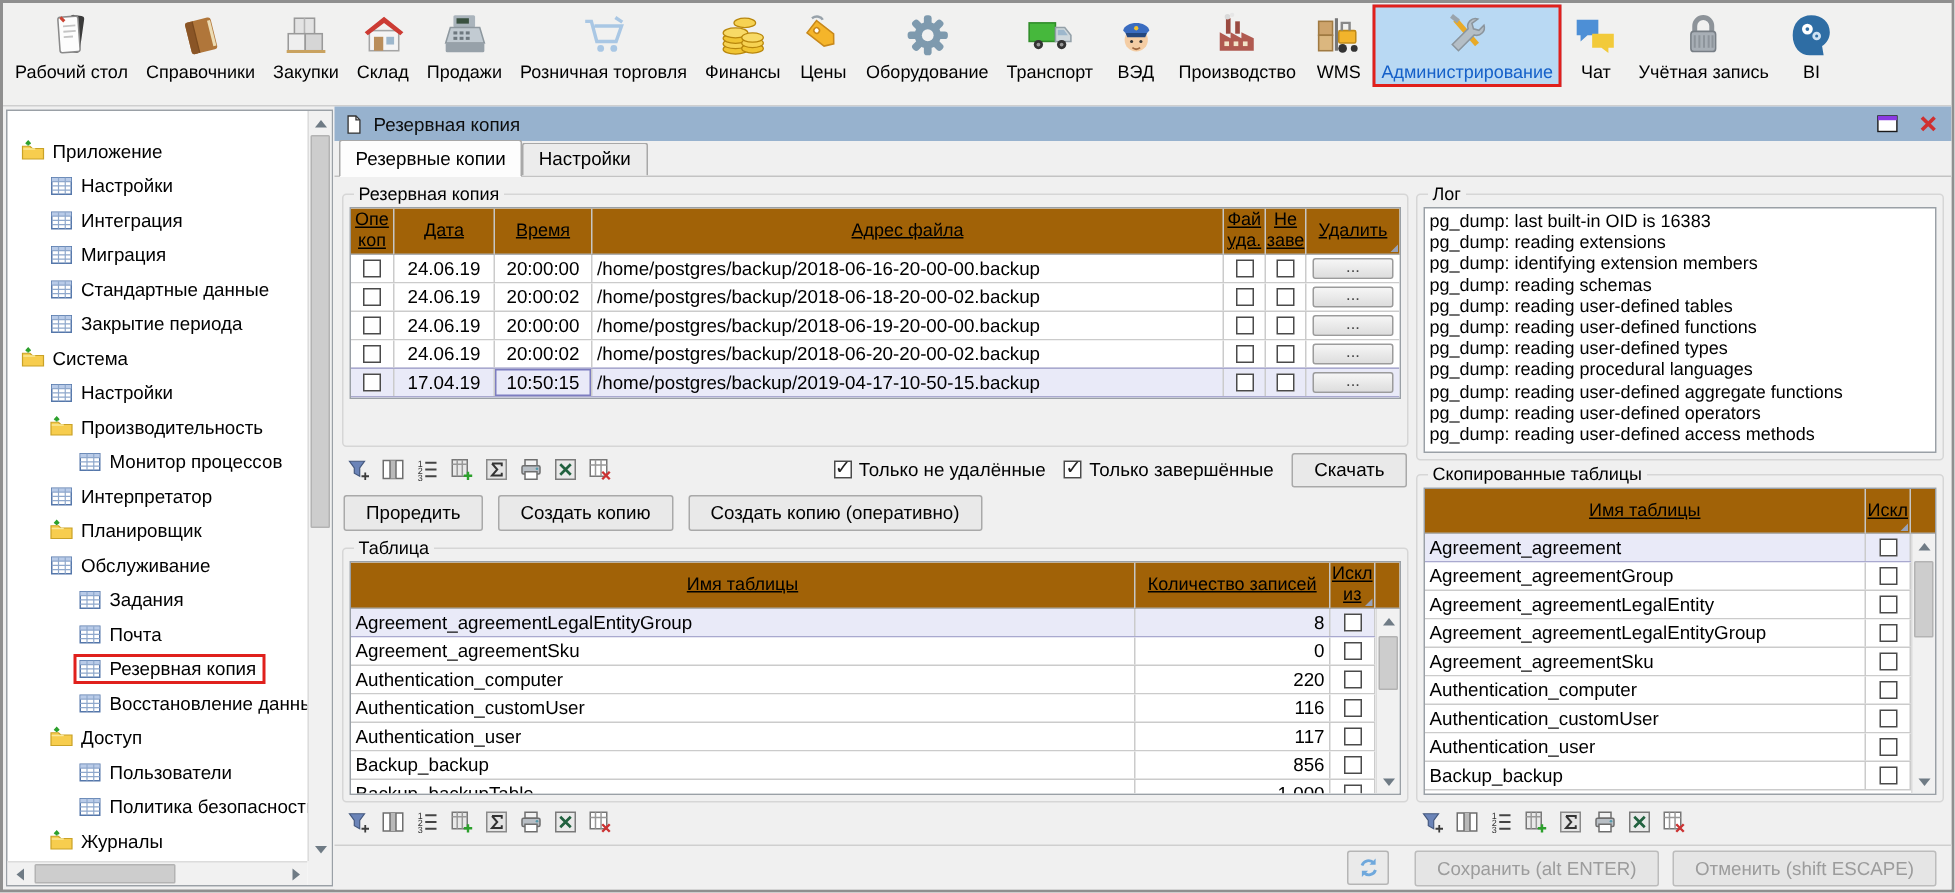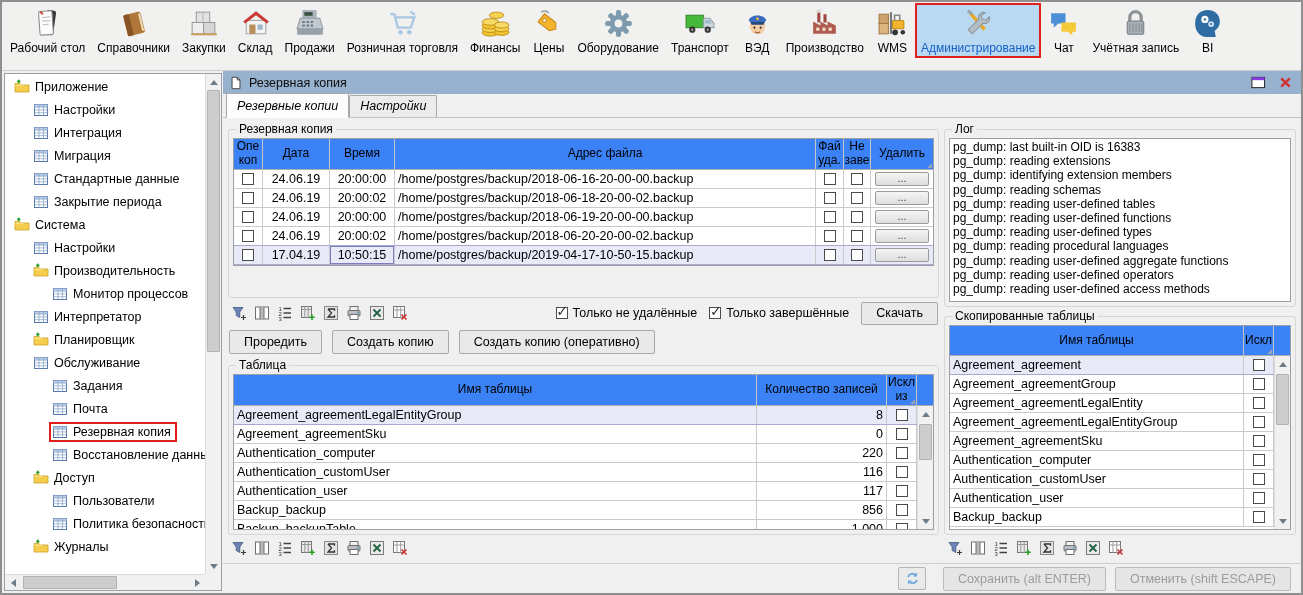--- a/index.html
+++ b/index.html
@@ -13,21 +13,21 @@
   .tb-label{font-size:12px;margin-top:1px;white-space:nowrap;color:#000;}
   .tb-item.selected{background:#b9d9f3;}
   .tb-item.selected .tb-label{color:#1560c8;}
   .tb-item.annotated{border-color:#e0201c;}
 
   
   .main{flex:1;display:flex;min-height:0;}
 
   
   .sidebar{flex:none;width:218px;margin:2px 1px 2px 2px;border:1px solid #9aa0a6;background:#fff;display:grid;grid-template-columns:1fr 16px;grid-template-rows:1fr 16px;}
-  .tree{overflow:hidden;padding-top:1px;}
+  .tree{overflow:hidden;padding-top:15px;}
   .tree-item{height:23px;display:flex;align-items:center;font-size:12.5px;white-space:nowrap;color:#000;}
   .tree-item .icon{width:17px;height:16px;margin-right:4px;flex:none;}
   .tree-item .icon svg{width:16px;height:16px;display:block;}
   .tree-inner{display:inline-flex;align-items:center;border:2px solid transparent;padding:0 4px 0 1px;}
   .tree-inner.red-box{border-color:#e0201c;}
   .vscroll{background:#f1f1f1;border-left:1px solid #dcdcdc;display:flex;flex-direction:column;}
   .hscroll{background:#f1f1f1;border-top:1px solid #dcdcdc;display:flex;}
   .scroll-corner{background:#f1f1f1;}
   .vs-arrow,.hs-arrow{flex:none;width:16px;height:16px;display:flex;align-items:center;justify-content:center;}
   .tri-up{width:0;height:0;border-left:4px solid transparent;border-right:4px solid transparent;border-bottom:5px solid #6f7b85;}
@@ -40,34 +40,34 @@
   .hs-thumb{position:absolute;top:1px;bottom:1px;background:#cdcdcd;border:1px solid #b3b3b3;border-radius:1px;}
 
   
   .panel{flex:1;display:flex;flex-direction:column;min-width:0;background:#f0f0f0;}
   .titlebar{flex:none;height:23px;background:#97b2ce;display:flex;align-items:center;padding:0 8px 0 6px;}
   .titlebar .icon svg{width:14px;height:14px;display:block;}
   .form-title{font-size:12.5px;color:#0d0d0d;margin-left:6px;flex:1;}
   .tb-win-icons{display:flex;align-items:center;gap:12px;}
   .tb-win-icons .icon svg{width:15px;height:15px;display:block;}
   .tabs{flex:none;height:24px;display:flex;align-items:flex-end;padding-left:3px;background:#f0f0f0;border-bottom:1px solid #c3c3c3;}
-  .tab{font-size:12.5px;padding:3px 10px 4px;border:1px solid #a8a8a8;border-bottom:none;background:#ececec;color:#000;border-radius:2px 2px 0 0;font-style:italic;}
+  .tab{font-size:12.5px;padding:3px 10px 4px;border:1px solid #a8a8a8;border-bottom:none;background:#ececec;color:#000;border-radius:2px 2px 0 0;}
   .tab.active{background:#fdfdfd;padding-top:5px;margin-bottom:-1px;border-bottom:1px solid #fdfdfd;}
 
   .content{flex:1;display:flex;gap:5px;padding:4px 5px;min-height:0;}
   .col-center{flex:1;display:flex;flex-direction:column;min-width:0;}
   .col-right{flex:none;width:352px;display:flex;flex-direction:column;}
 
   fieldset.group{margin:0;padding:2px 4px 4px;border:1px solid #d6d6d6;border-radius:3px;background:#f0f0f0;min-width:0;}
   fieldset.group legend{font-size:12px;color:#000;padding:0 3px;margin-left:3px;}
   .log-group legend{margin:0 auto;}
 
   
   .grid{border:1px solid #9aa0a6;background:#fff;display:flex;flex-direction:column;overflow:hidden;height:100%;}
-  .grid-head{flex:none;display:flex;background:#3b82f6;}
+  .grid-head{flex:none;display:flex;background:#a16207;text-decoration:underline;}
   .gh-cell{position:relative;font-size:12px;line-height:1.15;display:flex;align-items:center;justify-content:center;text-align:center;white-space:pre-line;overflow:hidden;border-right:1px solid #c6c6c6;border-bottom:1px solid #aeaeae;padding:1px 2px;}
   .gh-stub{border-bottom:1px solid #aeaeae;}
   .sort-corner{position:absolute;right:1px;bottom:1px;width:0;height:0;border-left:5px solid transparent;border-bottom:5px solid #98a2b8;}
   .grid-body-wrap{flex:1;display:flex;min-height:0;}
   .grid-body{flex:1;overflow:hidden;min-width:0;}
   .grid-row{display:flex;height:19px;border-bottom:1px solid #cbcbcb;background:#fff;}
   .grid-row.selected{background:#e9eaf8;border-bottom-color:#a9a9cf;border-top:1px solid #a9a9cf;height:20px;margin-top:-1px;}
   .g-cell{font-size:12.5px;display:flex;align-items:center;border-right:1px solid #cbcbcb;padding:0 3px;overflow:hidden;white-space:nowrap;color:#000;}
   .g-center{justify-content:center;}
   .g-right{justify-content:flex-end;}

